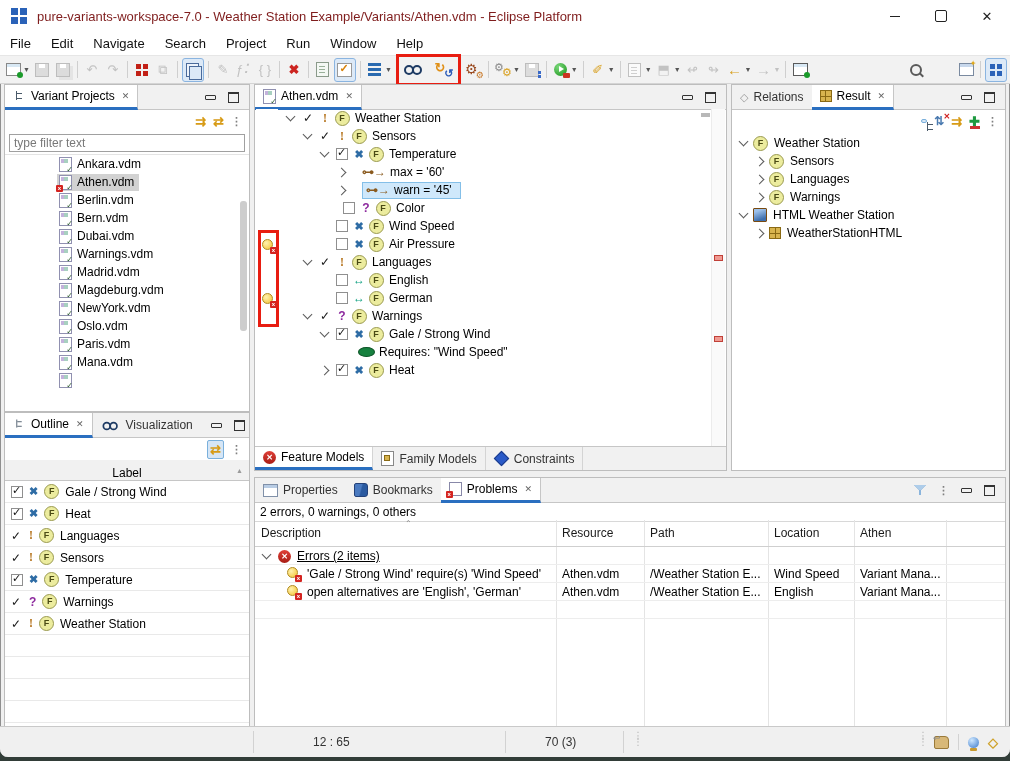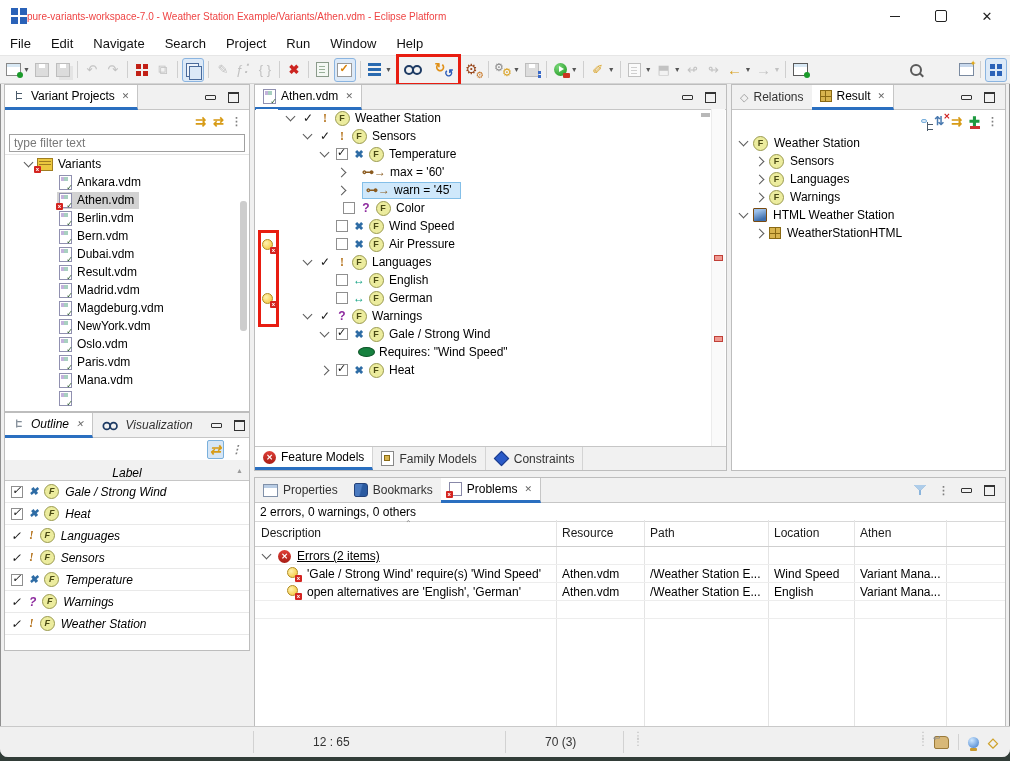--- a/index.html
+++ b/index.html
@@ -2,21 +2,21 @@
 <html><head>
 <meta charset="utf-8">
 <style>
   html,body{margin:0;padding:0;background:#323d38;font-family:"Liberation Sans",sans-serif;}
   #win{position:relative;width:1010px;height:757px;background:#f0f0f0;border-radius:0 0 8px 8px;
        overflow:hidden;box-shadow:inset 0 0 0 1px #8f8f8f;box-sizing:border-box;}
   
   .titlebar{height:32px;background:#fff;display:flex;align-items:center;}
   .appico{width:16px;height:16px;margin-left:11px;display:grid;grid-template-columns:7px 7px;grid-template-rows:7px 7px;gap:2px;flex:none;}
   .appico i{background:#2a62b8;}
-  .titletxt{font-size:10px;color:#ef4444;margin-left:0;white-space:nowrap;}
+  .titletxt{font-size:13px;color:#7f1d1d;margin-left:10px;white-space:nowrap;}
   .wctrl{margin-left:auto;display:flex;height:32px;}
   .wbtn{width:46px;height:32px;display:flex;align-items:center;justify-content:center;color:#222;}
   .ic-min{width:10px;height:1px;background:#222;}
   .ic-max{width:10px;height:10px;border:1px solid #222;border-radius:2px;}
   .ic-close{font-size:13px;line-height:13px;}
   
   .menubar{height:23px;background:#fff;display:flex;align-items:center;font-size:13px;color:#111;}
   .menu{padding:2px 10px;}
   
   .toolbar{height:27px;background:#f2f2f2;border-top:1px solid #e6e6e6;border-bottom:1px solid #d4d4d4;
@@ -137,21 +137,21 @@
   .ball{width:11px;height:11px;border-radius:50%;background:radial-gradient(circle at 35% 30%,#cfe8ff,#3a78c8);position:relative;}
   .ball:after{content:"";position:absolute;left:2px;bottom:-3px;width:7px;height:3px;background:#c89a30;border-radius:1px;}
   
   #vp{left:4px;top:84px;width:246px;height:328px;}
   .filter{display:block;width:236px;margin:2px 4px;height:18px;border:1px solid #a0a0a0;font-size:12px;padding:0 4px;color:#333;box-sizing:border-box;font-family:"Liberation Sans",sans-serif;}
   .filter::placeholder{color:#787878;}
   .fsel{display:inline-flex;align-items:center;gap:5px;background:#d2d2d2;padding:1px 5px 1px 2px;}
   .frow{display:flex;align-items:center;gap:5px;height:18px;font-size:12px;padding-left:54px;}
   .vscroll{position:absolute;right:2px;top:116px;width:7px;height:130px;background:#cdcdcd;border-radius:3px;}
   
-  #ol{left:4px;top:412px;width:246px;height:239px;font-style:italic;}
+  #ol{left:4px;top:412px;width:246px;height:315px;}
   .lblhdr{height:20px;background:#f1f1f1;border-bottom:1px solid #c6c6c6;display:flex;align-items:flex-end;justify-content:center;font-size:12px;position:relative;}
   .sorttri{position:absolute;right:6px;top:7px;font-size:7px;color:#9a9a9a;}
   .orow{display:flex;align-items:center;height:21px;font-size:12px;border-bottom:1px solid #e9e9e9;padding-left:6px;gap:6px;}
   
   #ed{left:254px;top:84px;width:473px;height:387px;}
   .gutter{position:absolute;left:1px;top:24px;width:22px;bottom:23px;background:#fff;}
   .gutbox{position:absolute;left:2px;top:121px;width:21px;height:97px;border:3px solid #e81d11;box-sizing:border-box;}
   .etree{position:absolute;left:24px;top:24px;right:14px;bottom:23px;overflow:hidden;}
   .ruler{position:absolute;right:1px;top:24px;width:13px;bottom:23px;background:#fafafa;border-left:1px solid #ececec;}
   .omark{position:absolute;right:2px;width:9px;height:6px;background:#f09a92;border:1px solid #c04038;box-sizing:border-box;}
@@ -364,27 +364,20 @@
         <span class="px"></span>
       </div>
     </div>
     <div class="ptools">
       <span class="yar">⇉</span>
       <span class="yar">⇄</span>
       <span class="dots">⋮</span>
     </div>
     <input class="filter" placeholder="type filter text" style="">
     <div style="border-top:1px solid #e4e4e4;">
-      <div class="tr" style="padding-left:20px;gap:5px;">
-        <span class="chev cdown"></span>
-        <span class="vroot">
-            <span class="badge">x</span>
-          </span>
-        <span>Variants</span>
-      </div>
       <div class="frow">
           <span class="vdmico"></span>
           <span>Ankara.vdm</span>
         </div>
       <div class="frow" style="padding-left:52px;">
           <span class="fsel">
             <span class="vdmico">
               <span class="badge">x</span>
             </span>
             <span>Athen.vdm</span>
@@ -397,21 +390,21 @@
       <div class="frow">
           <span class="vdmico"></span>
           <span>Bern.vdm</span>
         </div>
       <div class="frow">
           <span class="vdmico"></span>
           <span>Dubai.vdm</span>
         </div>
       <div class="frow">
           <span class="vdmico"></span>
-          <span>Result.vdm</span>
+          <span>Warnings.vdm</span>
         </div>
       <div class="frow">
           <span class="vdmico"></span>
           <span>Madrid.vdm</span>
         </div>
       <div class="frow">
           <span class="vdmico"></span>
           <span>Magdeburg.vdm</span>
         </div>
       <div class="frow">

